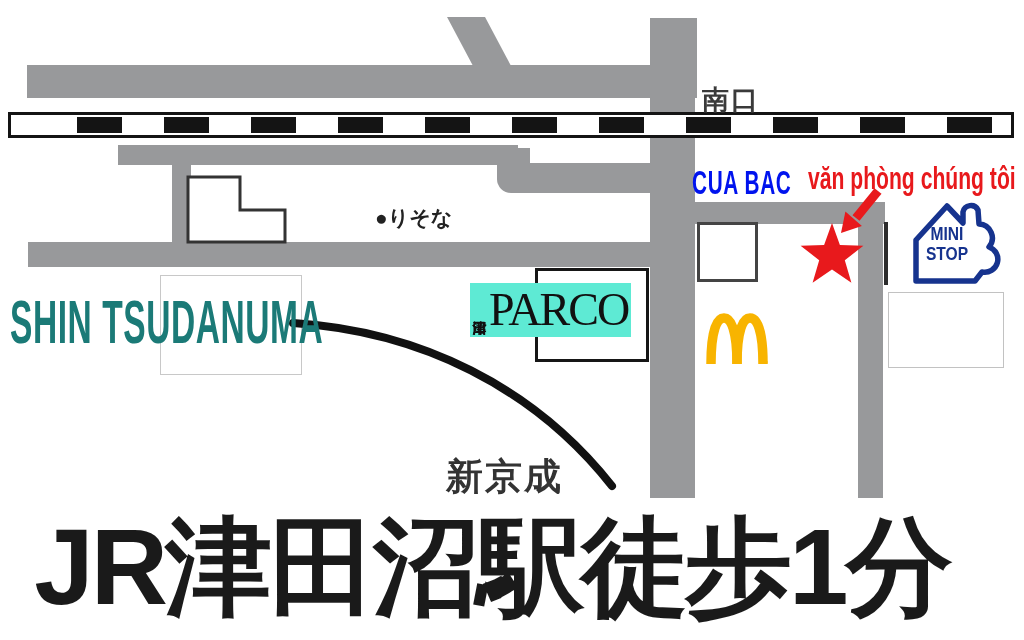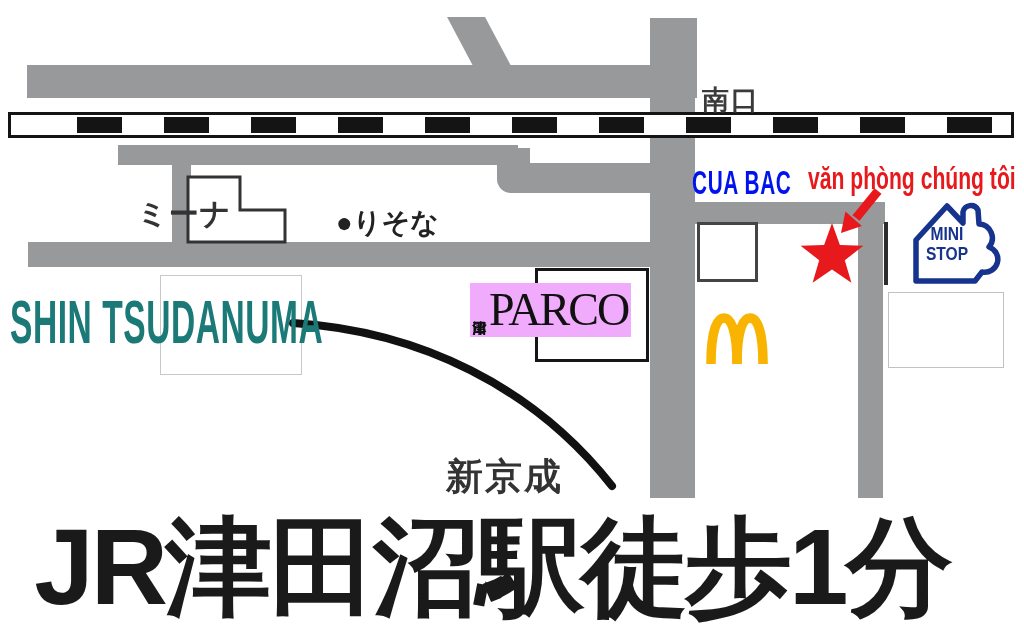--- a/index.html
+++ b/index.html
@@ -23,26 +23,26 @@
           transform:scaleX(.60);white-space:nowrap;}
   
   #shin-label{position:absolute;left:10px;top:287px;font-size:61px;font-weight:700;
           color:var(--teal,#1b7a77);transform:scaleX(.55);transform-origin:left top;white-space:nowrap;letter-spacing:1px;}
   #cuabac{position:absolute;left:692px;top:164px;font-size:33px;font-weight:700;
           color:var(--blue,#0013ee);transform:scaleX(.63);transform-origin:left top;white-space:nowrap;letter-spacing:1px;}
   #vanphong{position:absolute;left:808px;top:160px;font-size:32px;font-weight:700;
           color:var(--red,#e8191c);transform:scaleX(.66);transform-origin:left top;white-space:nowrap;}
   #south-exit{position:absolute;left:702px;top:54px;font-size:27px;color:#3a3a3a;font-weight:600;letter-spacing:2px;margin-top:28px;}
   #mina-label{position:absolute;left:137px;top:194px;font-size:30px;letter-spacing:1px;}
-  #risona-label{position:absolute;left:336px;top:204px;font-size:28px;color:#222;}
+  #risona-label{position:absolute;left:375px;top:204px;font-size:21px;color:#222;}
   #shinkeisei-label{position:absolute;left:446px;top:452px;font-size:37px;font-weight:600;color:#333;letter-spacing:2px;}
   
   #parco-building{position:absolute;left:535px;top:268px;width:114px;height:94px;background:#fff;
           border:3px solid #161616;box-sizing:border-box;}
-  #parco-logo{position:absolute;left:470px;top:283px;height:54px;background:#f0abfc;display:flex;
+  #parco-logo{position:absolute;left:470px;top:283px;height:54px;background:#5eead4;display:flex;
           align-items:center;gap:2px;padding:0 3px;}
   #parco-city{writing-mode:vertical-rl;text-orientation:upright;font-size:14px;font-weight:600;color:#111;line-height:1;}
   #parco-word{font-family:"Liberation Serif",serif;font-size:46px;color:#111;letter-spacing:-2px;line-height:1;}
   
   #ministop-patch{position:absolute;left:885px;top:197px;width:122px;height:93px;background:#fff;}
   #ministop-lowerbox{position:absolute;left:888px;top:292px;width:116px;height:76px;background:#fff;border:1px solid #c2c2c2;box-sizing:border-box;}
   #ministop-text{position:absolute;left:916px;top:224px;width:62px;text-align:center;color:var(--navy,#16338e);
           font-weight:800;font-size:19px;line-height:20px;transform:scaleX(.82);letter-spacing:0;}
   #shin-box{position:absolute;left:160px;top:275px;width:142px;height:100px;background:#fff;border:1px solid #c8c8c8;box-sizing:border-box;}
   #corner-building{position:absolute;left:697px;top:222px;width:61px;height:60px;background:#fff;border:3px solid #444;box-sizing:border-box;}
@@ -99,21 +99,20 @@
       <polygon points="841,233 861.9,226.1 845.4,211.5" fill="#e8191c"></polygon>
     </g>
 
     <path fill="#e8191c" d="M832,223 L839.9,245.1 L863.4,245.8 L844.8,260.2 L851.4,282.7 L832,269.5 L812.6,282.7 L819.2,260.2 L800.6,245.8 L824.1,245.1 Z"></path>
   </svg>
 
 
   <div id="south-exit" class="abs">南口</div>
   <div id="cuabac">CUA BAC</div>
   <div id="vanphong">văn phòng chúng tôi</div>
-  <div id="mina-label" class="abs cjk">ミーナ</div>
   <div id="risona-label" class="abs cjk">●りそな</div>
 
   <div id="parco-logo">
     <span id="parco-city">津田沼</span>
     <span id="parco-word">PARCO</span>
   </div>
 
   <div id="shin-label">SHIN TSUDANUMA</div>
   <div id="shinkeisei-label">新京成</div>
 

